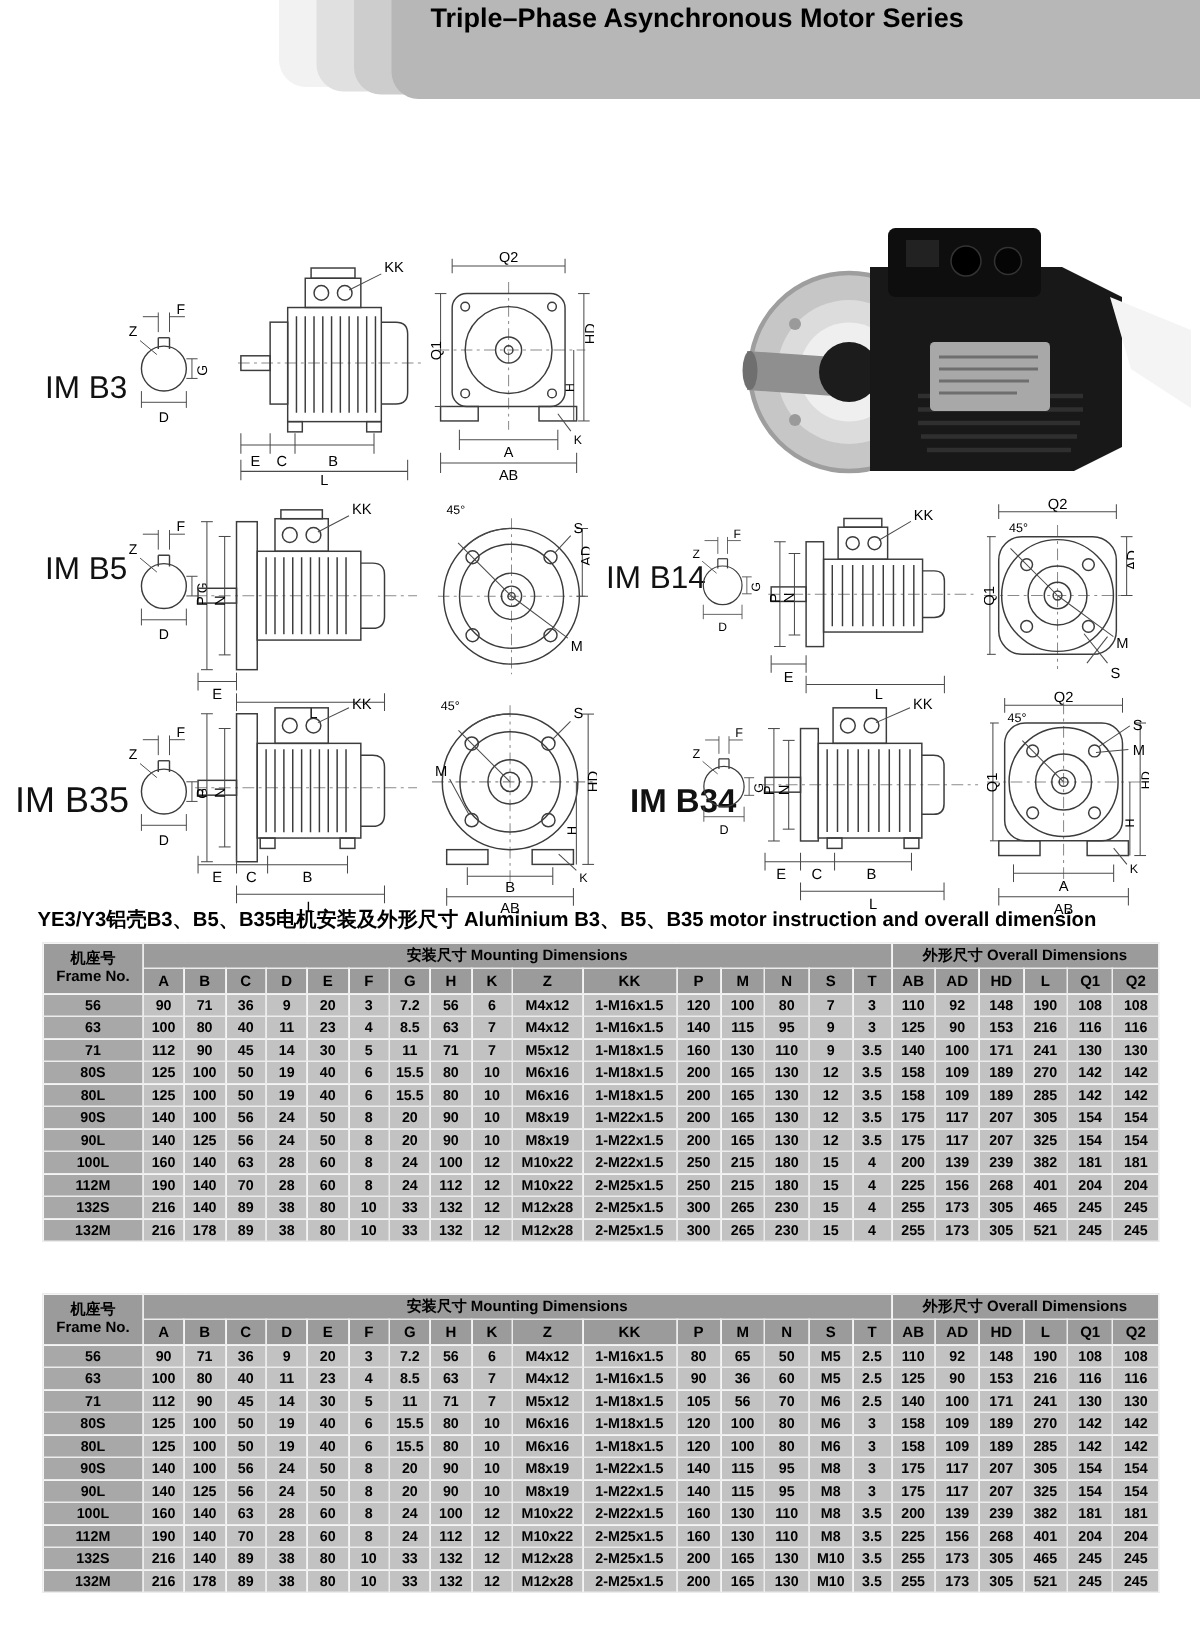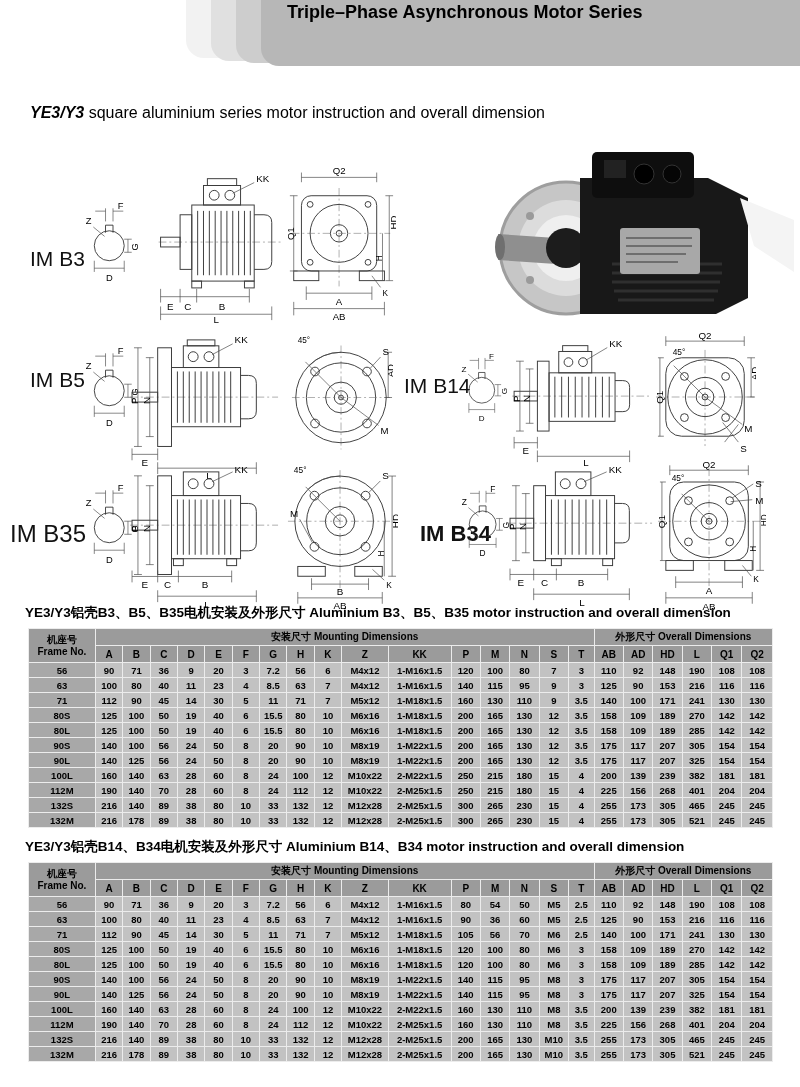--- a/index.html
+++ b/index.html
@@ -41,21 +41,20 @@
 <div id="page">
 
   <div class="hd-step" style="left:186px;width:614px;height:58px;background:#f2f2f2;"></div>
   <div class="hd-step" style="left:211px;width:589px;height:61px;background:#e0e0e0;"></div>
   <div class="hd-step" style="left:236px;width:564px;height:63px;background:#cdcdcd;"></div>
   <div class="hd-step" style="left:261px;width:539px;height:66px;background:#b7b7b7;">
     <div class="band-en">Triple–Phase Asynchronous Motor Series</div>
   </div>
 
   <div class="abs" style="left:30px;top:100px;">
-    <div class="title2"><b>YE3/Y3</b><span> square aluminium series motor instruction and overall dimension</span></div>
   </div>
 
   <svg class="abs" style="left:492px;top:146px;" width="308" height="186" viewBox="0 0 308 186">
     <circle cx="74" cy="102" r="66" fill="#c6c6c6"></circle>
     <circle cx="74" cy="102" r="66" fill="none" stroke="#9e9e9e" stroke-width="3"></circle>
     <circle cx="74" cy="102" r="48" fill="#dcdcdc"></circle>
     <circle cx="74" cy="102" r="33" fill="#efefef"></circle>
     <circle cx="38" cy="70" r="4" fill="#9a9a9a"></circle>
       <circle cx="110" cy="70" r="4" fill="#9a9a9a"></circle>
     <circle cx="38" cy="134" r="4" fill="#9a9a9a"></circle>
@@ -932,21 +931,20 @@
           <td>255</td>
           <td>173</td>
           <td>305</td>
           <td>521</td>
           <td>245</td>
           <td>245</td>
         </tr>
       </tbody>
   </table>
 
-  <div class="abs caption" style="left:25px;top:838px;">YE3/Y3铝壳B14、B34电机安装及外形尺寸 Aluminium B14、B34 motor instruction and overall dimension</div>
 
   <table class="dim abs" style="left:28px;top:862px;">
     <colgroup>
       <col style="width:66px">
         <col style="width:27px">
         <col style="width:27px">
         <col style="width:27px">
         <col style="width:27px">
       <col style="width:27px">
         <col style="width:27px">
@@ -1009,21 +1007,21 @@
           <td>36</td>
           <td>9</td>
           <td>20</td>
           <td>3</td>
           <td>7.2</td>
           <td>56</td>
           <td>6</td>
           <td>M4x12</td>
           <td>1-M16x1.5</td>
           <td>80</td>
-          <td>54</td>
+          <td>65</td>
           <td>50</td>
           <td>M5</td>
           <td>2.5</td>
           <td>110</td>
           <td>92</td>
           <td>148</td>
           <td>190</td>
           <td>108</td>
           <td>108</td>
         </tr>

